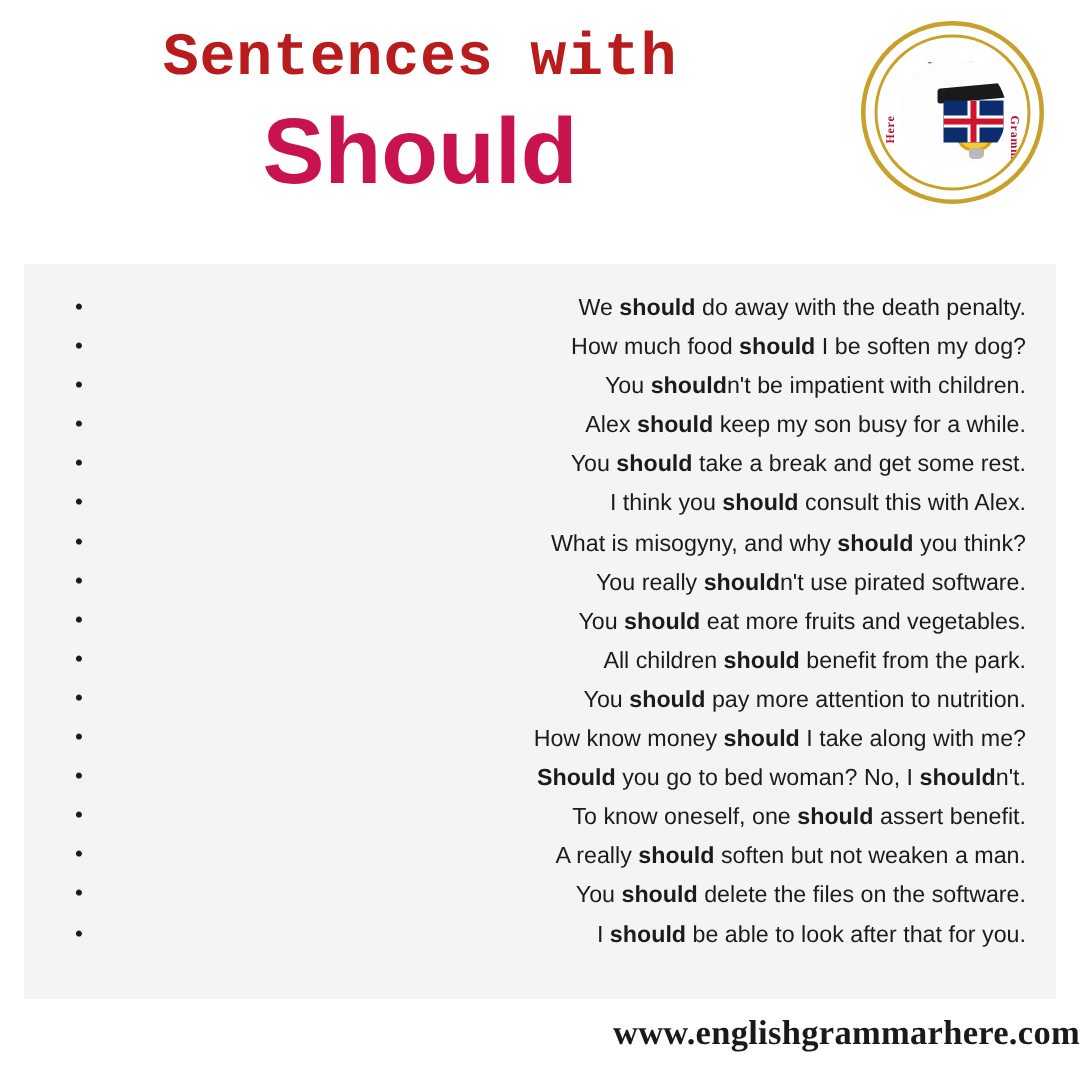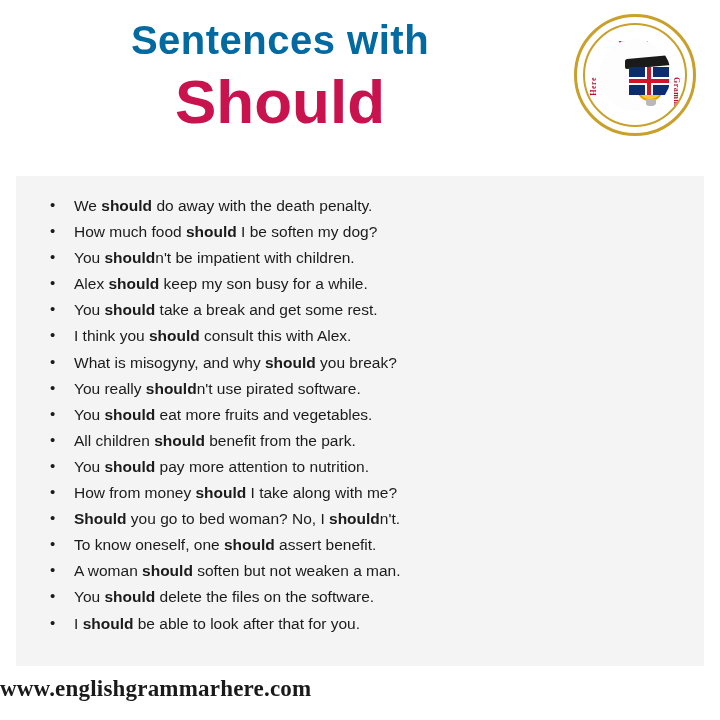--- a/index.html
+++ b/index.html
@@ -26,24 +26,24 @@
     height: 172px;
   }
   .title-block {
     position: absolute;
     left: 0;
     top: 18px;
     width: 560px;
     text-align: center;
   }
   .title-line1 {
-    font-family: Liberation Sans, sans-serif;
+    font-family: Liberation Mono, monospace;
     font-size: 40px;
     font-weight: bold;
-    color: #0369a1;
+    color: #b91c1c;
     letter-spacing: 0.5px;
     line-height: 1.1;
   }
   .title-line2 {
     font-family: "Liberation Sans", sans-serif;
     font-size: 62px;
     font-weight: bold;
     color: #c9134f;
     line-height: 1.15;
     margin-top: 4px;
@@ -196,38 +196,39 @@
     list-style: none;
   }
   .list li {
     position: relative;
     padding-left: 32px;
     font-size: 15.5px;
     color: #1b1b1b;
     line-height: 1.0;
     margin-bottom: 10.6px;
     white-space: nowrap;
+    text-align: right;
   }
   .list li:before {
     content: "•";
     position: absolute;
     left: 8px;
     top: -1px;
     font-size: 15px;
     color: #1b1b1b;
   }
   .list b { font-weight: bold; }
 
   
   .footer {
     position: absolute;
     left: 0;
     bottom: 18px;
     width: 720px;
-    text-align: left;
+    text-align: right;
     font-family: "Liberation Serif", serif;
     font-size: 23px;
     font-weight: bold;
     color: #1a1a1a;
     letter-spacing: 0.2px;
   }
 </style>
 </head>
 <body>
 
@@ -261,29 +262,29 @@
   </div>
 
   <div class="card">
     <ul class="list" id="sentence-list">
         <li><span>We </span><b>should</b><span> do away with the death penalty.</span></li>
         <li><span>How much food </span><b>should</b><span> I be soften my dog?</span></li>
         <li><span>You </span><b>should</b><span>n't be impatient with children.</span></li>
         <li><span>Alex </span><b>should</b><span> keep my son busy for a while.</span></li>
         <li><span>You </span><b>should</b><span> take a break and get some rest.</span></li>
         <li><span>I think you </span><b>should</b><span> consult this with Alex.</span></li>
-        <li><span>What is misogyny, and why </span><b>should</b><span> you break?</span></li>
+        <li><span>What is misogyny, and why </span><b>should</b><span> you think?</span></li>
         <li><span>You really </span><b>should</b><span>n't use pirated software.</span></li>
         <li><span>You </span><b>should</b><span> eat more fruits and vegetables.</span></li>
         <li><span>All children </span><b>should</b><span> benefit from the park.</span></li>
         <li><span>You </span><b>should</b><span> pay more attention to nutrition.</span></li>
-        <li><span>How from money </span><b>should</b><span> I take along with me?</span></li>
+        <li><span>How know money </span><b>should</b><span> I take along with me?</span></li>
         <li><b>Should</b><span> you go to bed woman? No, I </span><b>should</b><span>n't.</span></li>
         <li><span>To know oneself, one </span><b>should</b><span> assert benefit.</span></li>
-        <li><span>A woman </span><b>should</b><span> soften but not weaken a man.</span></li>
+        <li><span>A really </span><b>should</b><span> soften but not weaken a man.</span></li>
         <li><span>You </span><b>should</b><span> delete the files on the software.</span></li>
         <li><span>I </span><b>should</b><span> be able to look after that for you.</span></li>
       </ul>
   </div>
 
   <div class="footer">www.englishgrammarhere.com</div>
 
 </div>
 
 </body></html>

